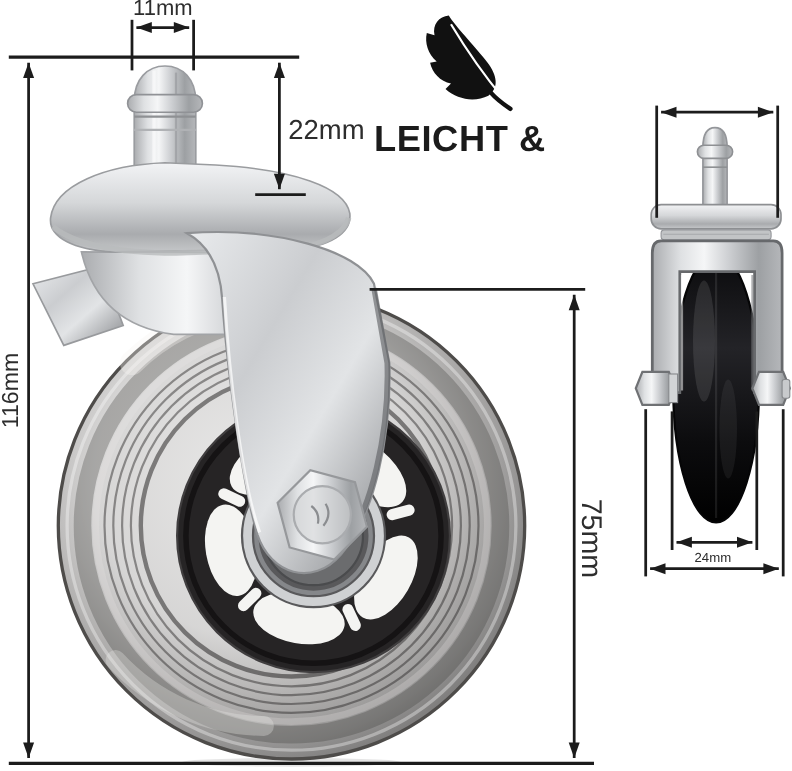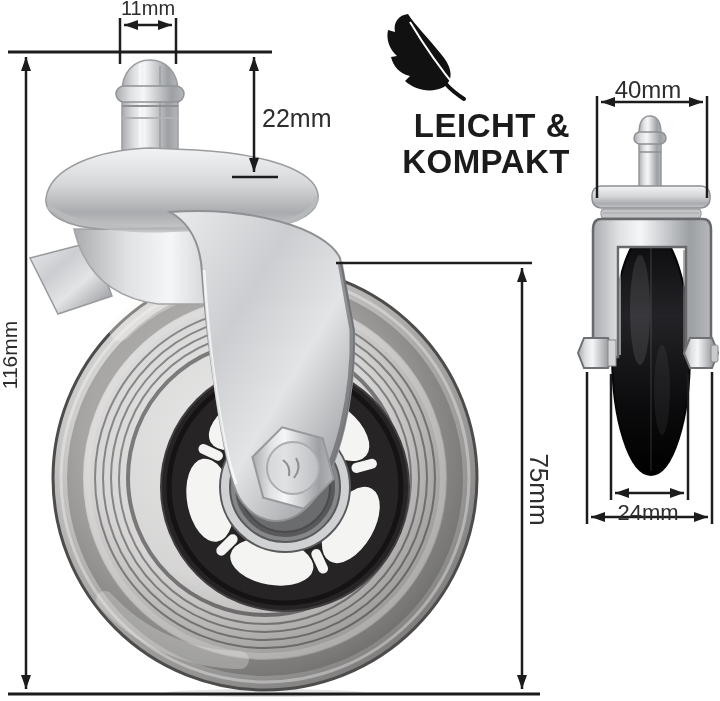--- a/index.html
+++ b/index.html
@@ -3,21 +3,21 @@
 <meta charset="utf-8">
 <style>
   html,body{margin:0;padding:0;background:#fff;}
   .canvas{position:relative;width:720px;height:701px;background:#ffffff;overflow:hidden;
           font-family:"Liberation Sans", sans-serif;}
   .dim-label{position:absolute;color:#2d2d2d;white-space:nowrap;
              font-family:"Liberation Sans", sans-serif;font-weight:400;}
   .center{text-align:center;}
   .rot-ccw{transform:rotate(-90deg);transform-origin:center center;}
   .rot-cw{transform:rotate(90deg);transform-origin:center center;}
-  .headline{position:absolute;left:340px;top:108px;width:230px;text-align:right;
+  .headline{position:absolute;left:340px;top:108px;width:230px;text-align:left;
             color:#1b1b1b;font-weight:700;font-size:33px;line-height:36px;letter-spacing:.5px;}
   svg{position:absolute;left:0;top:0;}
   .illayer{width:720px;height:701px;}
 </style>
 </head>
 <body>
 
 <div class="canvas">
 
   <svg class="illayer" viewBox="0 0 720 701">
@@ -213,28 +213,26 @@
   <svg style="left:383px;top:2px" width="100" height="105" viewBox="383 2 100 105">
     <path d="M 408,14 C 414,24 430,40 441,54 C 452,67 453,78 447,84 L 444,87
              C 432,93 416,91 405,81 L 410,76 C 400,74 393,66 391,57 L 397,56
              C 389,49 386,39 388,30 L 395,32 C 393,22 399,15 408,14 Z" fill="#111111"></path>
     <path d="M 410,22 C 422,42 438,66 458,90" fill="none" stroke="#ffffff" stroke-width="2"></path>
     <path d="M 446,84 C 452,91 458,95 464,99" fill="none" stroke="#111111" stroke-width="4" stroke-linecap="round"></path>
   </svg>
 
   <div class="headline">
     <div>LEICHT &amp;</div>
-    <div>KOMPAKT</div>
   </div>
 
   <div class="dim-label center" style="left:110px;top:-3px;width:76px;font-size:20px">11mm</div>
 
   <div class="dim-label" style="left:262px;top:104px;font-size:25px">22mm</div>
 
   <div class="dim-label center rot-ccw" style="left:-30px;top:343px;width:80px;font-size:21px">116mm</div>
 
   <div class="dim-label center rot-cw" style="left:493px;top:474px;width:90px;font-size:26px">75mm</div>
 
-  <div class="dim-label center" style="left:608px;top:76px;width:80px;font-size:24px">40mm</div>
-
-  <div class="dim-label center" style="left:608px;top:500px;width:80px;font-size:22px">24mm</div>
+
+  <div class="dim-label center" style="left:608px;top:500px;width:80px;font-size:12px">24mm</div>
 
 </div>
 
 </body></html>

